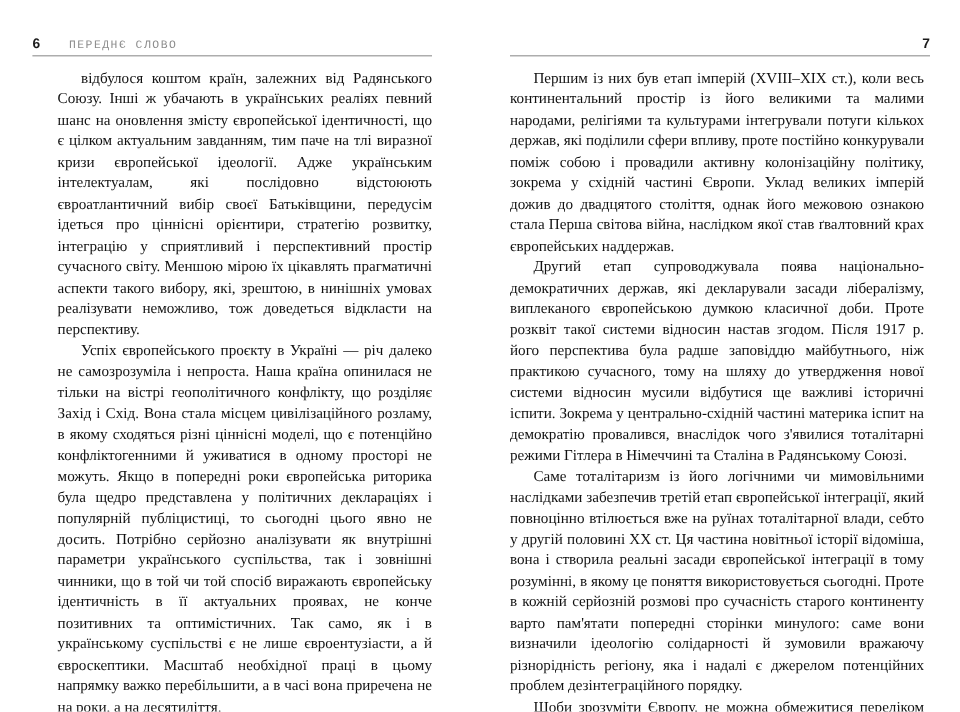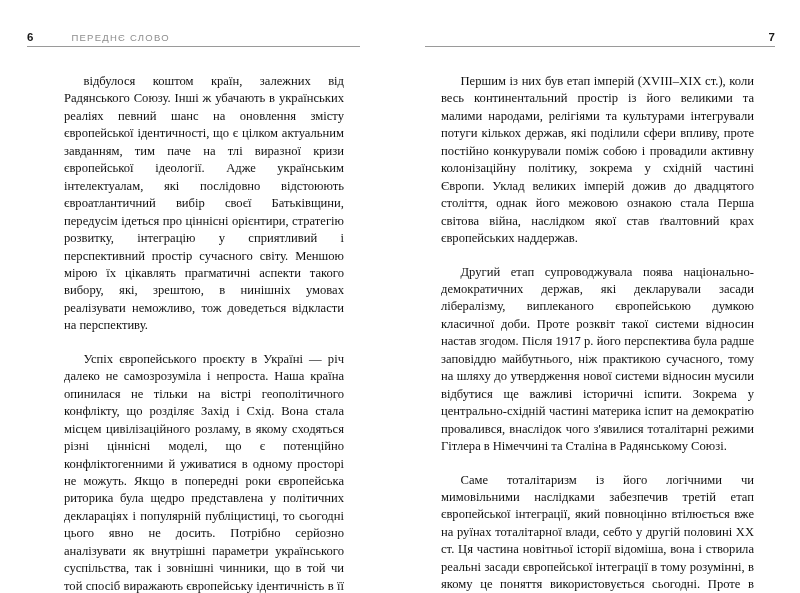--- a/index.html
+++ b/index.html
@@ -52,25 +52,25 @@
 
   .folio {
     font-family: "Liberation Sans", "DejaVu Sans", sans-serif;
     font-weight: bold;
     font-size: 11.5px;
     color: #1a1a1a;
     line-height: 1;
   }
 
   .runhead {
-    font-family: Liberation Sans, sans-serif;
+    font-family: Liberation Mono, monospace;
     font-size: 9.5px;
     letter-spacing: 1.25px;
     color: #8d8d8d;
-    margin-left: 38px;
+    margin-left: 24px;
     white-space: nowrap;
     line-height: 1;
   }
 
   .header-rule {
     position: absolute;
     top: 46px;
     height: 1px;
     background: #9a9a9a;
   }
@@ -98,21 +98,21 @@
   .page-left .textblock {
     left: 48px;
     width: 312px;
   }
   .page-right .textblock {
     left: 25px;
     width: 345px;
   }
 
   .textblock p {
-    margin: 16px;
+    margin: 0;
     text-indent: 1.55em;
   }
 </style>
 </head>
 <body>
 
 <div class="spread">
 
   <div class="page page-left">
 

